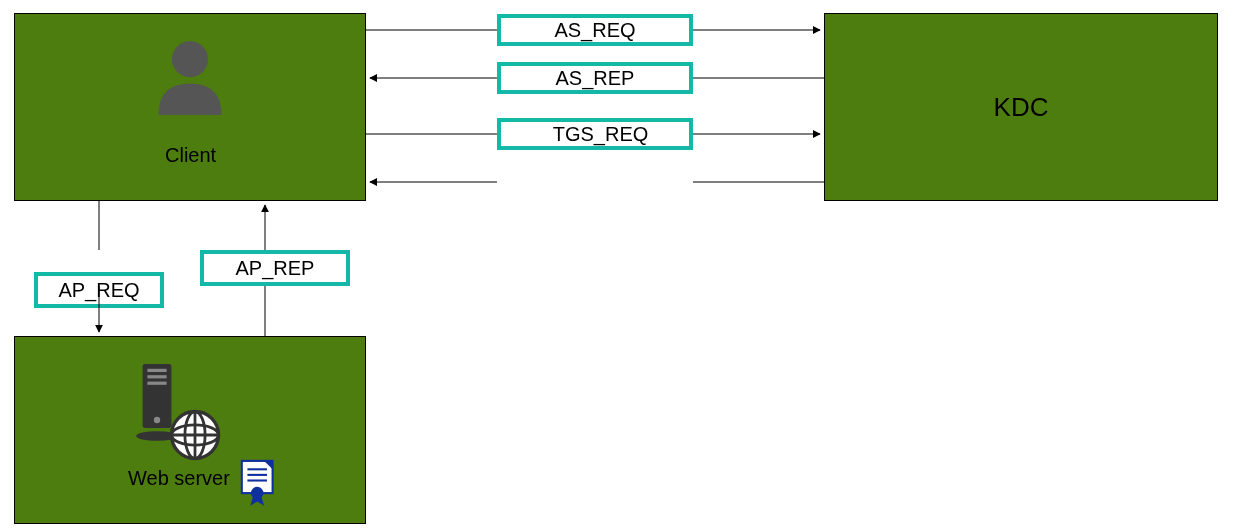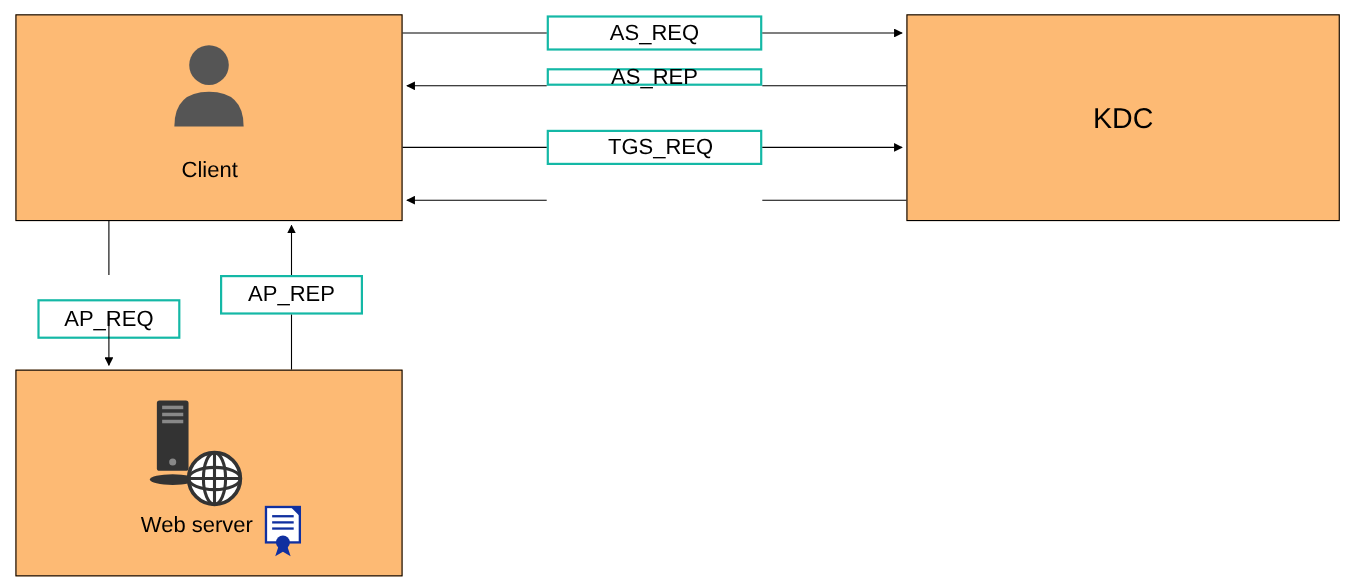--- a/index.html
+++ b/index.html
@@ -13,27 +13,27 @@
     color: #000000;
   }
   .stage {
     position: relative;
     width: 1237px;
     height: 530px;
   }
   .box {
     position: absolute;
     border: 1px solid #000;
-    background: #fdba74;
+    background: #4d7c0f;
     box-sizing: border-box;
     text-align: right;
   }
   .label-box {
     position: absolute;
-    border: 2px solid #14b8a6;
+    border: 4px solid #14b8a6;
     background: #fff;
     box-sizing: border-box;
     display: flex;
     align-items: center;
     justify-content: center;
     font-size: 20px;
   }
   .text {
     position: absolute;
     font-size: 20px;
@@ -92,31 +92,31 @@
       <line x1="12" y1="22" x2="40" y2="22" stroke="#1030a0" stroke-width="3"></line>
       <line x1="12" y1="30" x2="40" y2="30" stroke="#1030a0" stroke-width="3"></line>
       <circle cx="26" cy="48" r="9" fill="#1030a0"></circle>
       <path d="M20 54 L16 66 L26 60 L36 66 L32 54 Z" fill="#1030a0"></path>
     </svg>
   </div>
 
   <div class="label-box" style="left:497px; top:14px; width:196px; height:32px;">
     <span>AS_REQ</span>
   </div>
-  <div class="label-box" style="left:497px; top:62px; width:196px; height:16px;">
+  <div class="label-box" style="left:497px; top:62px; width:196px; height:32px;">
     <span>AS_REP</span>
   </div>
   <div class="label-box" style="left:497px; top:118px; width:196px; height:32px;padding-left:11px;">
     <span>TGS_REQ</span>
   </div>
 
   <div class="label-box" style="left:34px; top:250px; width:130px; height:36px;margin-top:22px;">
     <span>AP_REQ</span>
   </div>
-  <div class="label-box" style="left:200px; top:250px; width:130px; height:36px;">
+  <div class="label-box" style="left:200px; top:250px; width:150px; height:36px;">
     <span>AP_REP</span>
   </div>
 
   <svg class="overlay">
     <defs>
       <marker id="arrow" viewBox="0 0 10 10" refX="9" refY="5" markerWidth="8" markerHeight="8" orient="auto-start-reverse">
         <path d="M 0 0 L 10 5 L 0 10 z" fill="#000"></path>
       </marker>
     </defs>
 

